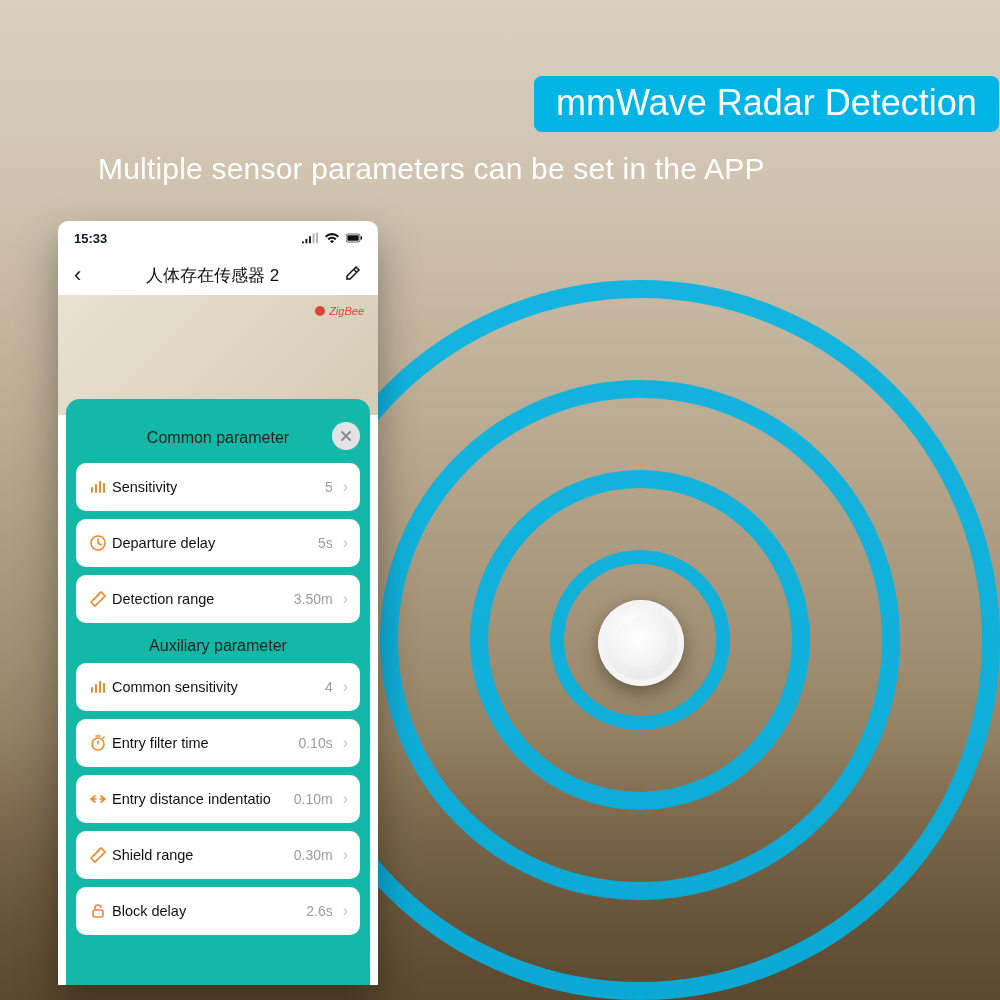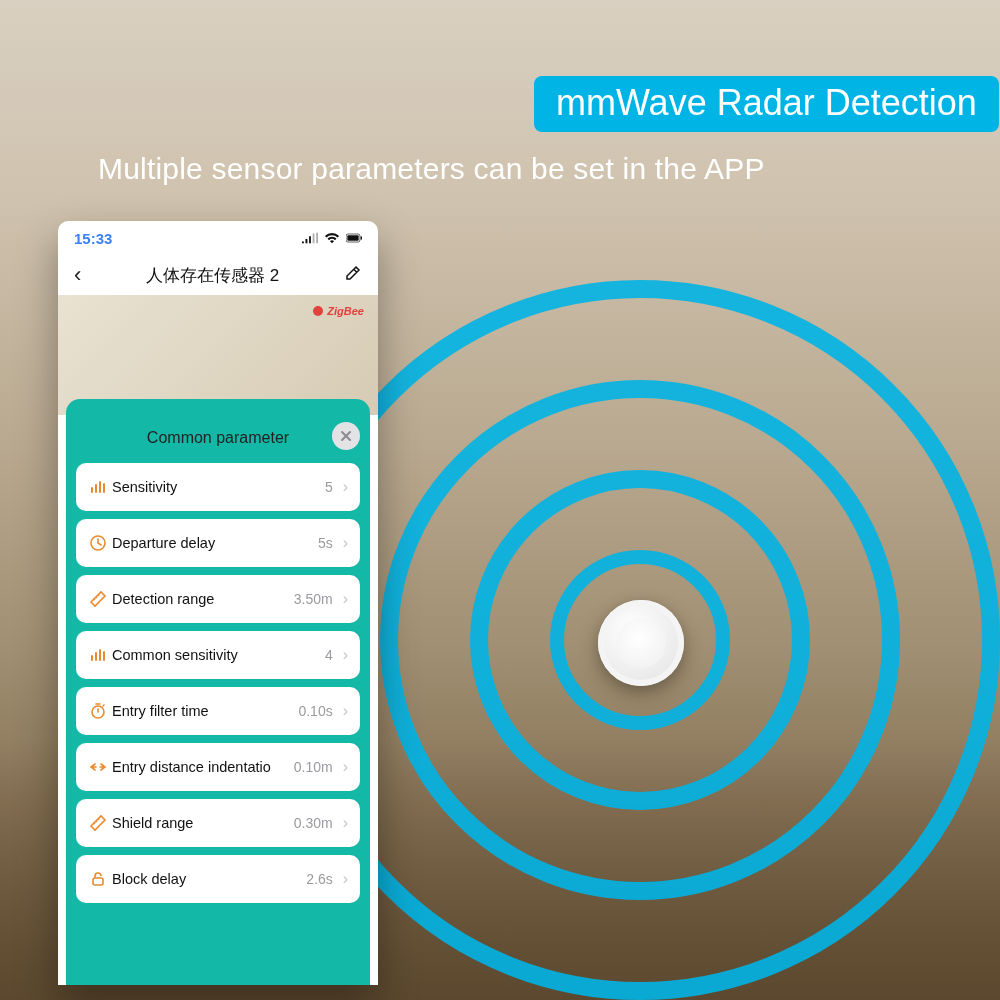--- a/index.html
+++ b/index.html
@@ -81,23 +81,23 @@
     border-radius: 10px 10px 0 0;
     box-shadow: 0 18px 40px rgba(0,0,0,0.35);
     overflow: hidden;
   }
   .statusbar {
     height: 34px;
     display: flex;
     align-items: center;
     justify-content: space-between;
     padding: 12px 16px;
-    font-size: 15px;
+    font-size: 13px;
     font-weight: 600;
-    color: #3b82f6;
+    color: #0f172a;
   }
   .status-icons { display:flex; gap:6px; align-items:center;}
   .status-icons svg { width:16px; height:12px; }
 
   .navbar {
     height: 40px;
     display:flex;
     align-items:center;
     justify-content: space-between;
     padding: 0 16px;
@@ -107,21 +107,21 @@
   .back-chevron { font-size:22px; color:#222; font-weight:300; }
   .edit-pencil svg{ width:18px; height:18px; }
 
   .hero {
     height: 120px;
     background: linear-gradient(135deg, #e9e2d2, #d6cbb4);
     position:relative;
   }
   .zigbee {
     position:absolute; top:10px; right:14px;
-    font-size:11px; font-style:italic; color:#e0423d; font-weight:700;
+    font-size:11px; font-style:italic; color:#e0423d; font-weight:400;
   }
   .zigbee::before{
     content:""; display:inline-block; width:10px; height:10px;
     background:#e0423d; border-radius:50%;
     margin-right:4px; vertical-align:-1px;
   }
 
   .panel {
     position: absolute;
     top: 178px;
@@ -257,20 +257,21 @@
         <svg viewBox="0 0 18 18">
             <path fill="none" class="orange-stroke" stroke-width="1.6" d="M2 12 L12 2l4 4L6 16z"></path>
             <path class="orange-stroke" stroke-width="1.4" d="M5 9l1 1M7 7l1 1M9 5l1 1"></path>
           </svg>
       </span>
       <span class="label">Detection range</span>
       <span class="value">3.50m</span>
       <span class="chev">›</span>
     </div>
 
+    <div class="section-title">Auxiliary parameter</div>
 
     <div class="row">
       <span class="icon">
         <svg viewBox="0 0 18 18">
             <path class="orange-stroke" stroke-width="2" stroke-linecap="round" fill="none" d="M3 14v-4M7 14V7M11 14V4M15 14v-8"></path>
           </svg>
       </span>
       <span class="label">Common sensitivity</span>
       <span class="value">4</span>
       <span class="chev">›</span>

